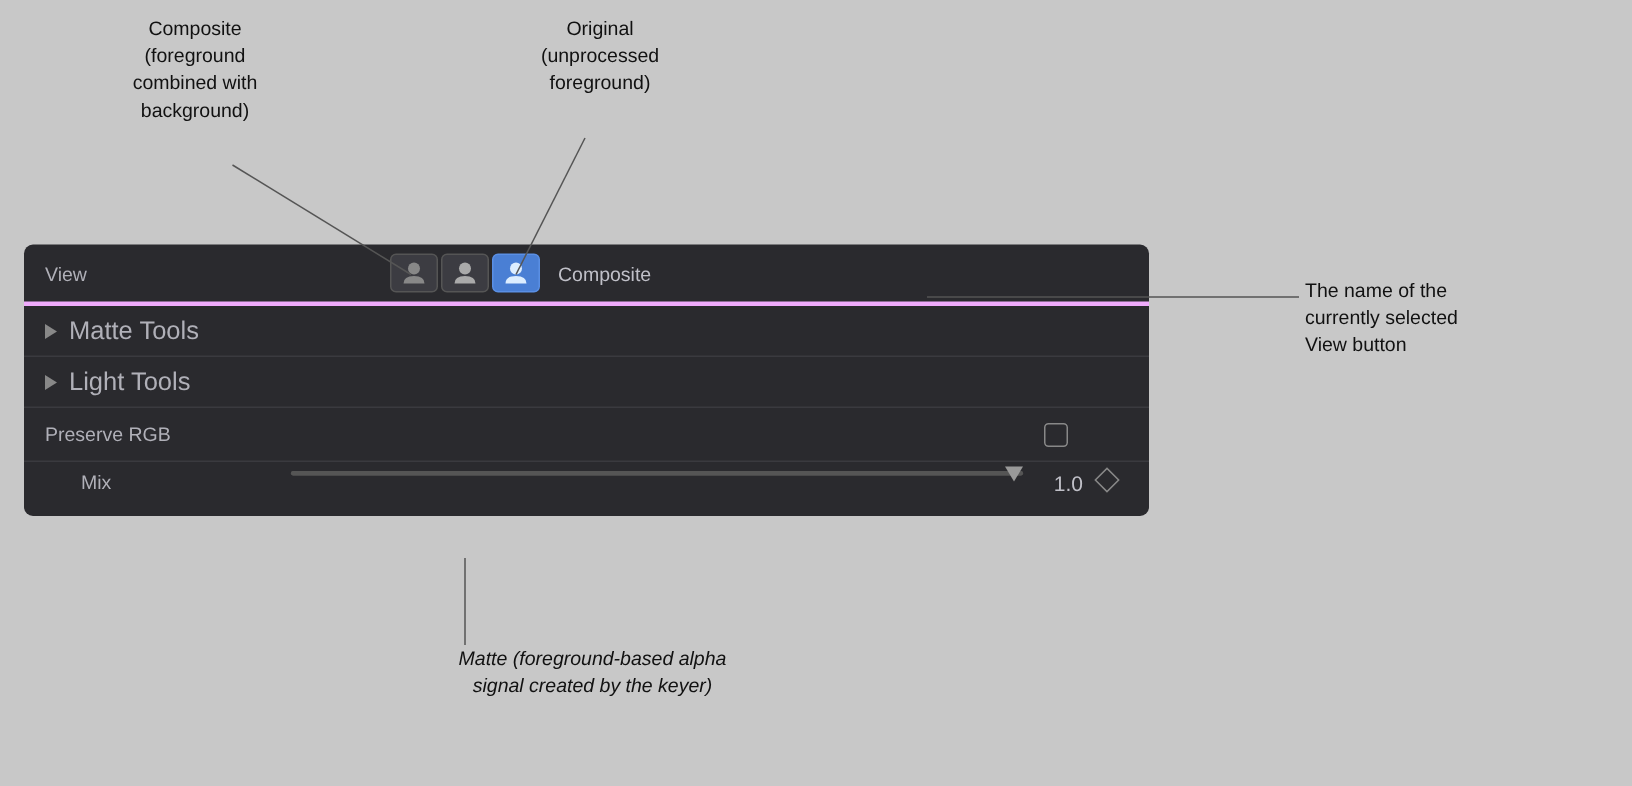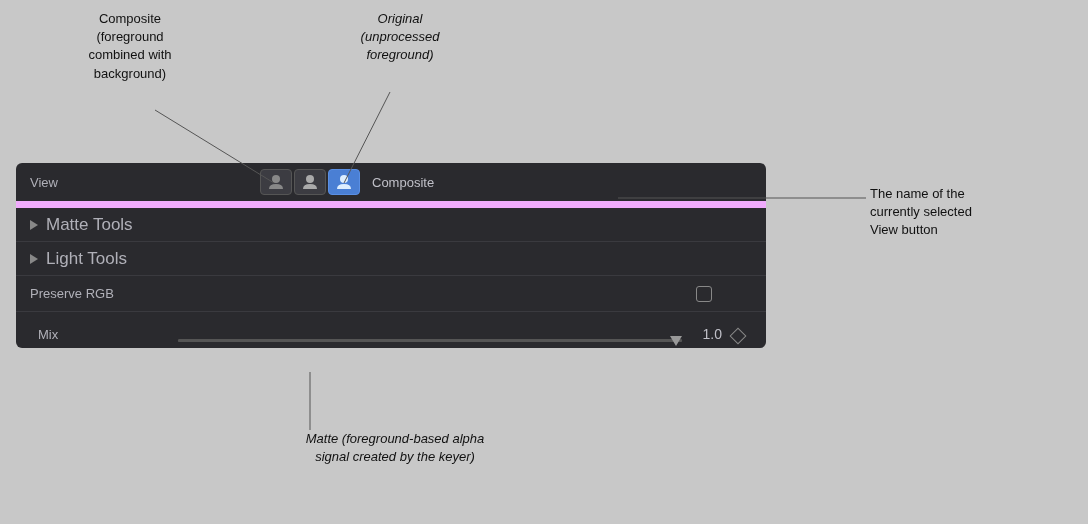--- a/index.html
+++ b/index.html
@@ -39,21 +39,21 @@
       width: 130px;
       flex-shrink: 0;
     }
 
     
     .view-row {
       display: flex;
       align-items: center;
       padding: 6px 14px;
       min-height: 36px;
-      border-bottom: 7px solid #f0abfc;
+      border-bottom: 3px solid #f0abfc;
     }
 
     .view-buttons {
       display: flex;
       align-items: center;
       gap: 2px;
       margin-left: 100px;
     }
 
     .view-btn {
@@ -128,23 +128,24 @@
       width: 16px;
       height: 16px;
       border: 1.5px solid #888;
       border-radius: 3px;
       background: transparent;
     }
 
     
     .mix-row {
       display: flex;
-      align-items: flex-end;
+      align-items: flex-start;
       padding: 6px 22px;
       min-height: 36px;
+      margin-left: 16px;
     }
 
     .slider-track {
       flex: 1;
       height: 3px;
       background: #555;
       border-radius: 2px;
       margin: 0 10px;
       position: relative;
     }
@@ -198,21 +199,21 @@
       pointer-events: none;
     }
   </style>
 </head>
 <body>
 
 <div class="annotation-text" style="left: 60px; top: 10px; width: 140px;">
   Composite<br>(foreground<br>combined with<br>background)
 </div>
 
-<div class="annotation-text" style="left: 335px; top: 10px; width: 130px; font-style: italic;">
+<div class="annotation-text" style="left: 335px; top: 10px; width: 130px;">
   Original<br>(unprocessed<br>foreground)
 </div>
 
 <div class="annotation-text" style="left: 265px; top: 430px; width: 260px; font-style: italic;">
   Matte (foreground-based alpha<br>signal created by the keyer)
 </div>
 
 <div class="annotation-text" style="left: 870px; top: 185px; width: 200px; text-align: left;">
   The name of the<br>currently selected<br>View button
 </div>

